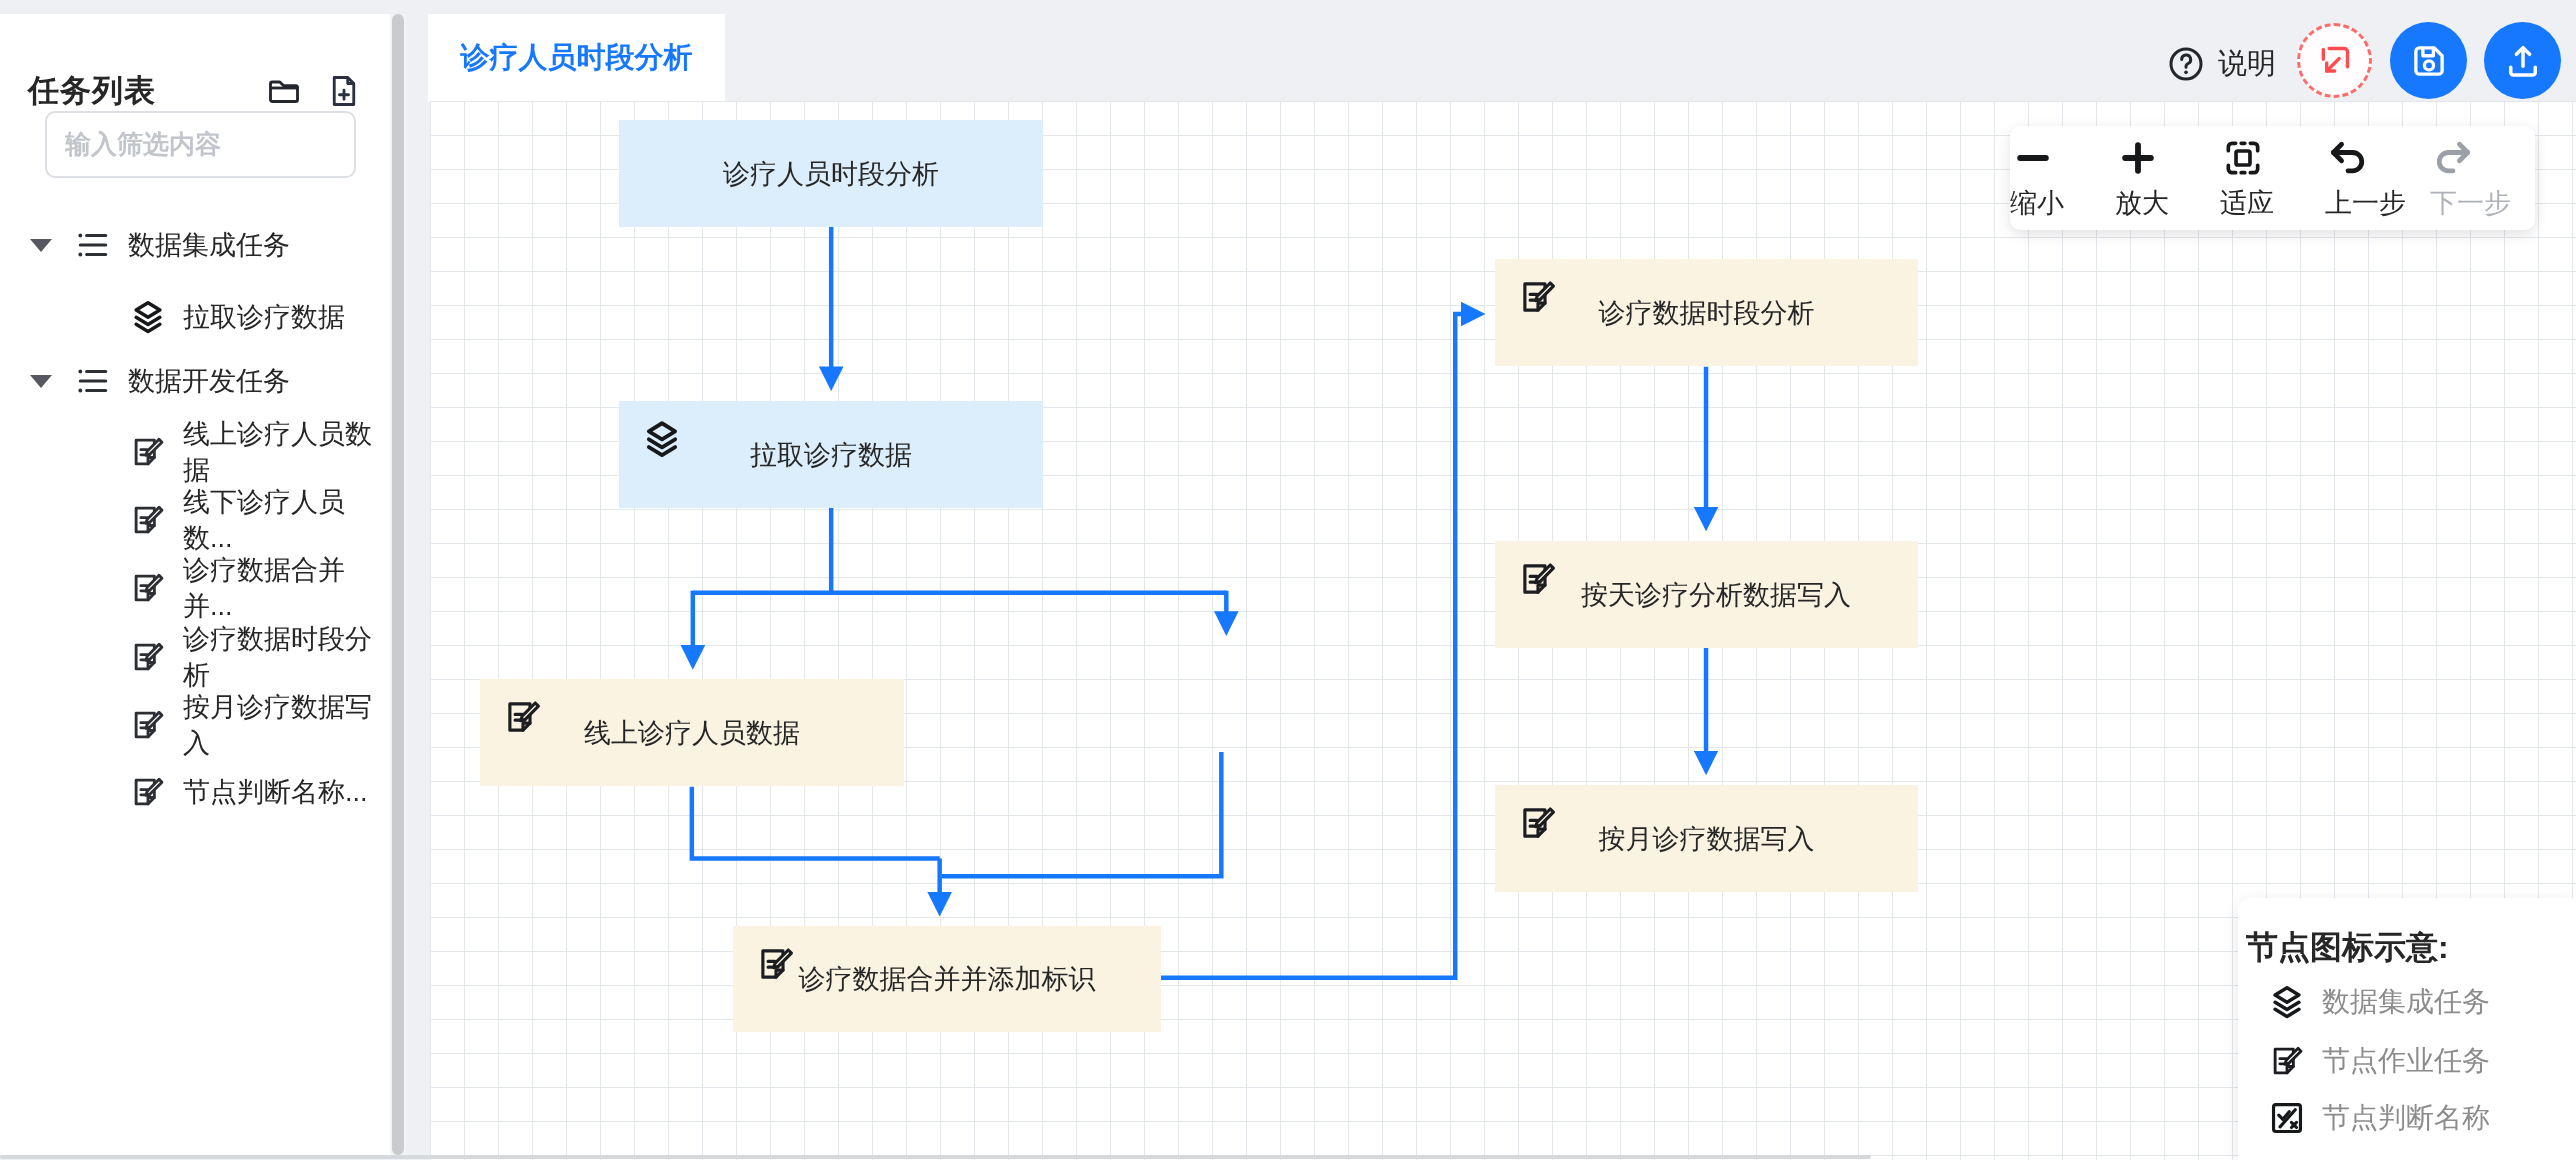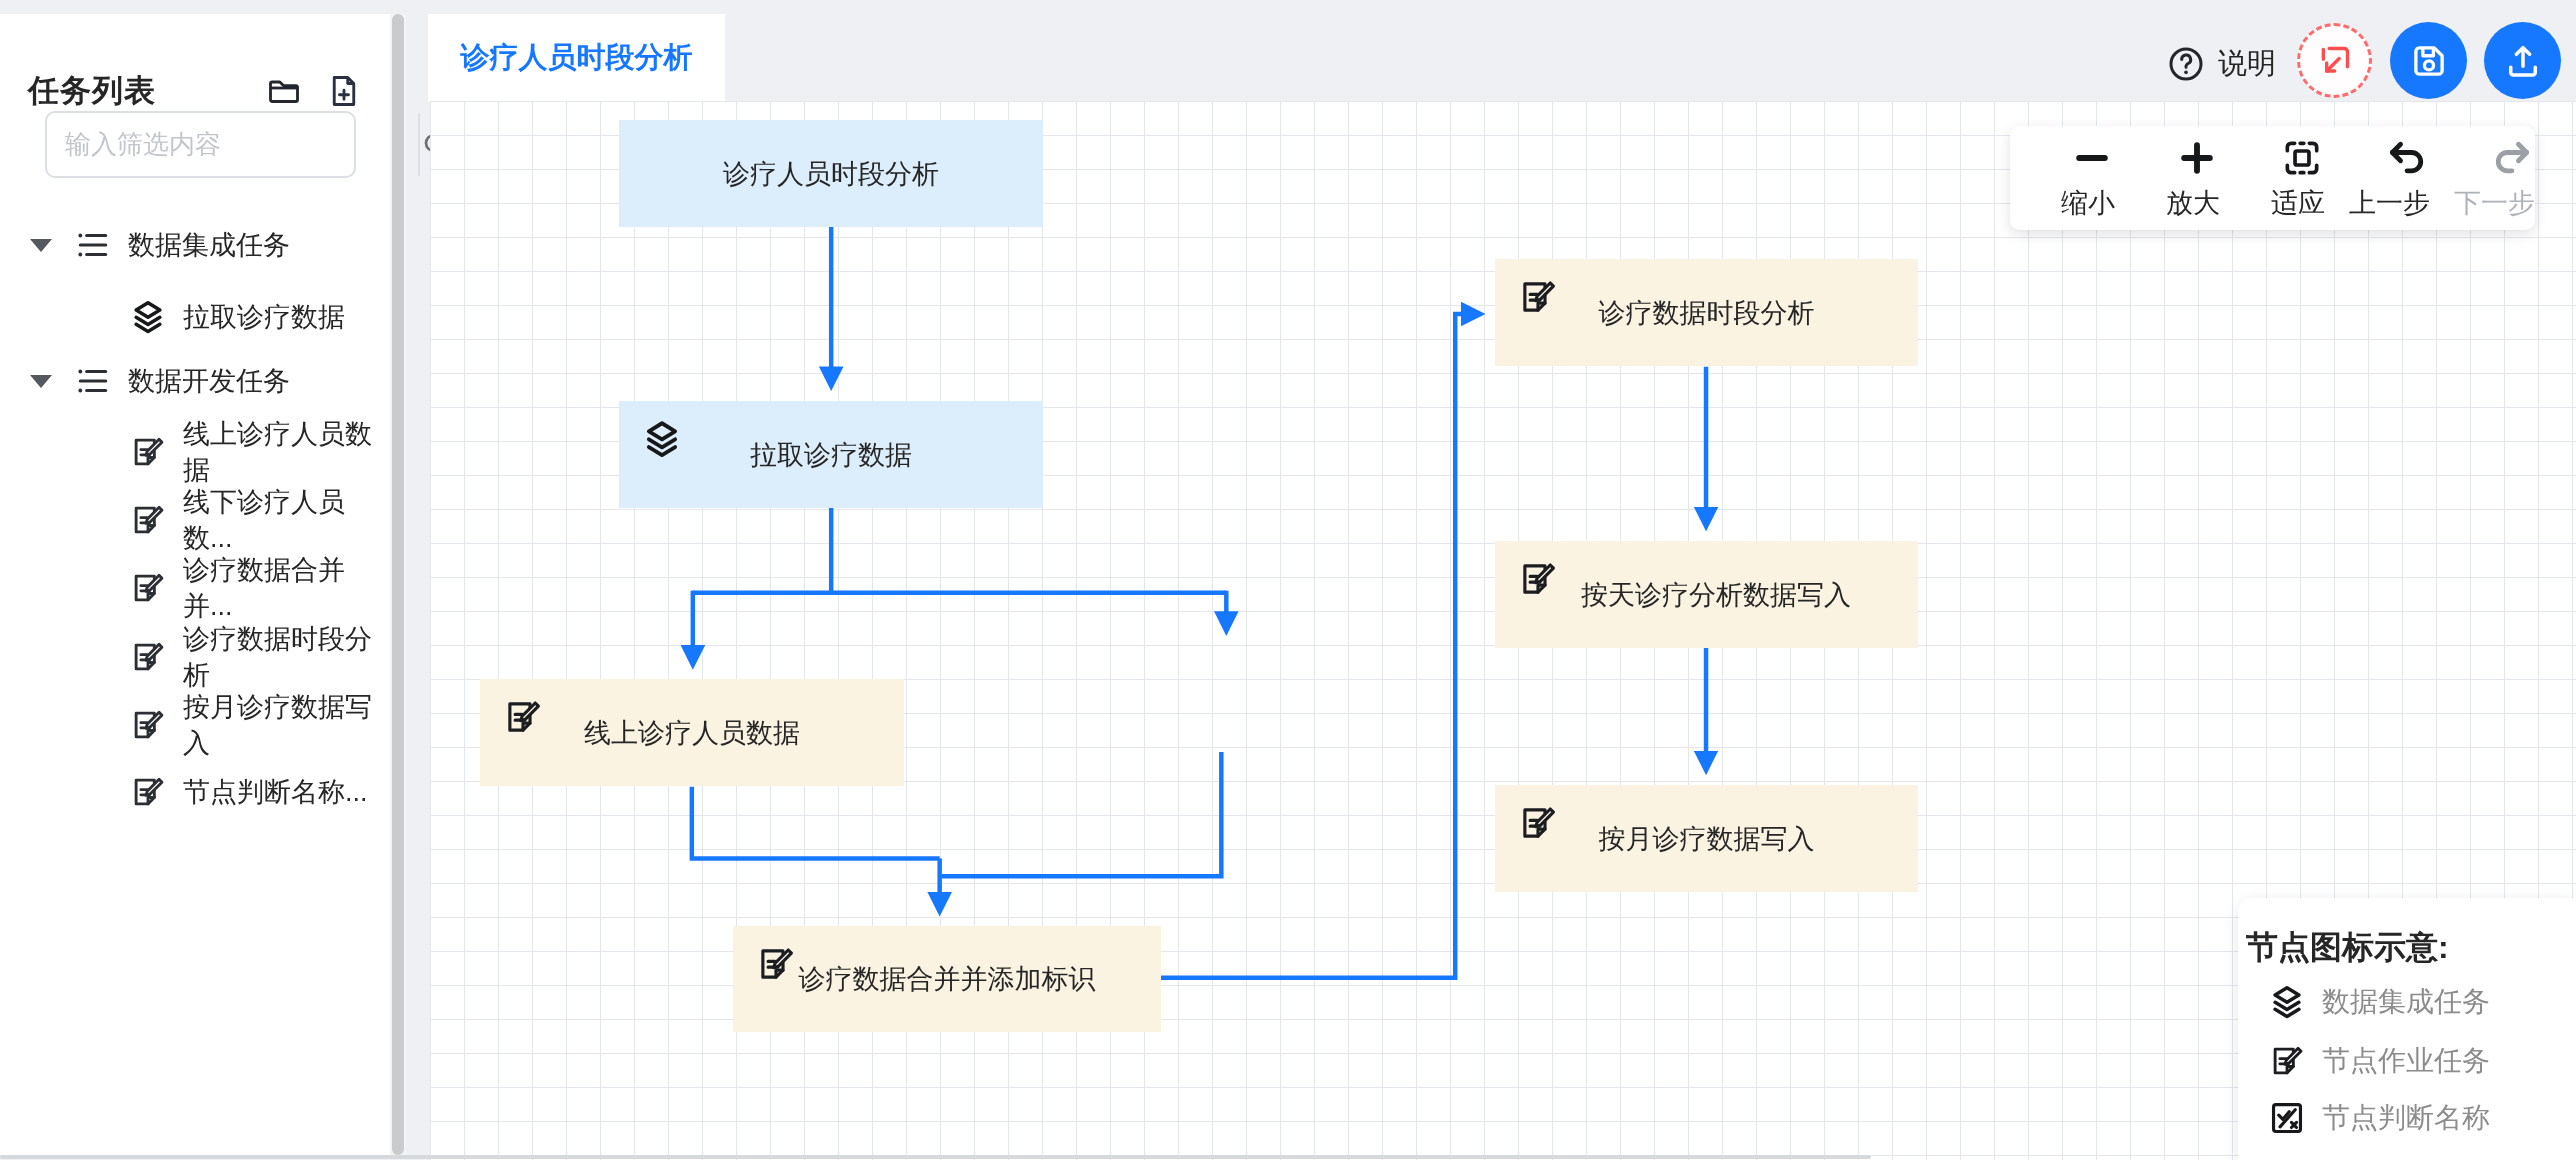--- a/index.html
+++ b/index.html
@@ -7,21 +7,21 @@
     font-family:"Liberation Sans","DejaVu Sans",sans-serif; background:#eef0f3; color:#262626; }
 
   
   .sidebar { position:absolute; left:0; top:14px; width:390px; height:1141px; background:#fff; }
   .sb-header { position:absolute; left:28px; top:30px; width:334px; height:46px; display:flex; align-items:center;margin-top:24px; }
   .sb-title { font-size:31px; font-weight:bold; letter-spacing:1px; }
   .sb-header .spacer { flex:1; }
   .sb-hicon { width:36px; height:36px; margin-left:24px; cursor:pointer; }
   .search-wrap { position:absolute; left:45px; top:97px; width:311px; height:67px; border:2px solid #dcdfe3; border-radius:10px; background:#fff; display:flex; }
   .search-input { flex:1; border:0; outline:0; padding:16px 18px; font-size:26px; background:transparent; color:#262626;
-    font-family:"Liberation Sans","DejaVu Sans",sans-serif; }
+    font-family:"Liberation Sans","DejaVu Sans",sans-serif;font-weight:bold; }
   .search-input::placeholder { color:#c2c6cc; }
   .search-btn { width:62px; border-left:2px solid #dcdfe3; display:flex; align-items:center; justify-content:center; cursor:pointer; }
   .tree-row { position:absolute; height:44px; display:flex; align-items:center; cursor:pointer; font-size:27px; }
   .tree-row .caret { width:0; height:0; border-left:11px solid transparent; border-right:11px solid transparent; border-top:13px solid #55585e; margin-right:22px; }
   .tree-row .t-icon { width:38px; height:38px; margin-right:16px; flex:none; }
   .tree-row.group { left:30px; }
   .tree-row.child { left:129px; }
   .sb-scroll { position:absolute; left:390px; top:14px; width:16px; height:1141px; background:#f3f4f5; }
   .sb-thumb { position:absolute; left:2px; top:0; width:12px; height:1141px; border-radius:6px; background:#c9cbcd; }
 
@@ -44,21 +44,21 @@
     background-size:34px 34px; }
   .edges { position:absolute; left:0; top:0; width:100%; height:100%; pointer-events:none; }
   .node { position:absolute; display:flex; align-items:center; justify-content:center; font-size:27px; font-weight:500; cursor:pointer; }
   .node.blue { background:#dcedfb; }
   .node.beige { background:#faf3e2; }
   .node .n-icon { position:absolute; left:22px; top:17px; width:42px; height:42px; }
 
   
   .fl-toolbar { position:absolute; left:2010px; top:126px; width:525px; height:104px; background:#fff; border-radius:10px;
     box-shadow:0 4px 14px rgba(0,0,0,.12); display:flex; align-items:center; z-index:5; }
-  .tool { flex:1; height:100%; display:flex; flex-direction:column; align-items:flex-end; justify-content:center; gap:4px; cursor:pointer; }
+  .tool { flex:1; height:100%; display:flex; flex-direction:column; align-items:flex-start; justify-content:center; gap:4px; cursor:pointer; }
   .tool .t-ic { width:46px; height:46px; display:flex; align-items:center; justify-content:center; }
   .tool .t-label { font-size:27px; }
   .tool.disabled .t-label { color:#aeb2b8; }
 
   
   .legend { position:absolute; left:2238px; top:898px; width:338px; height:263px; background:#fff; border-radius:14px 0 0 0;
     box-shadow:0 4px 16px rgba(0,0,0,.10); z-index:5; }
   .lg-title { position:absolute; left:8px; top:28px; font-size:32px; font-weight:bold; }
   .lg-item { position:absolute; left:30px; display:flex; align-items:center; gap:16px; }
   .lg-item .lg-ic { width:38px; height:38px; flex:none; }

